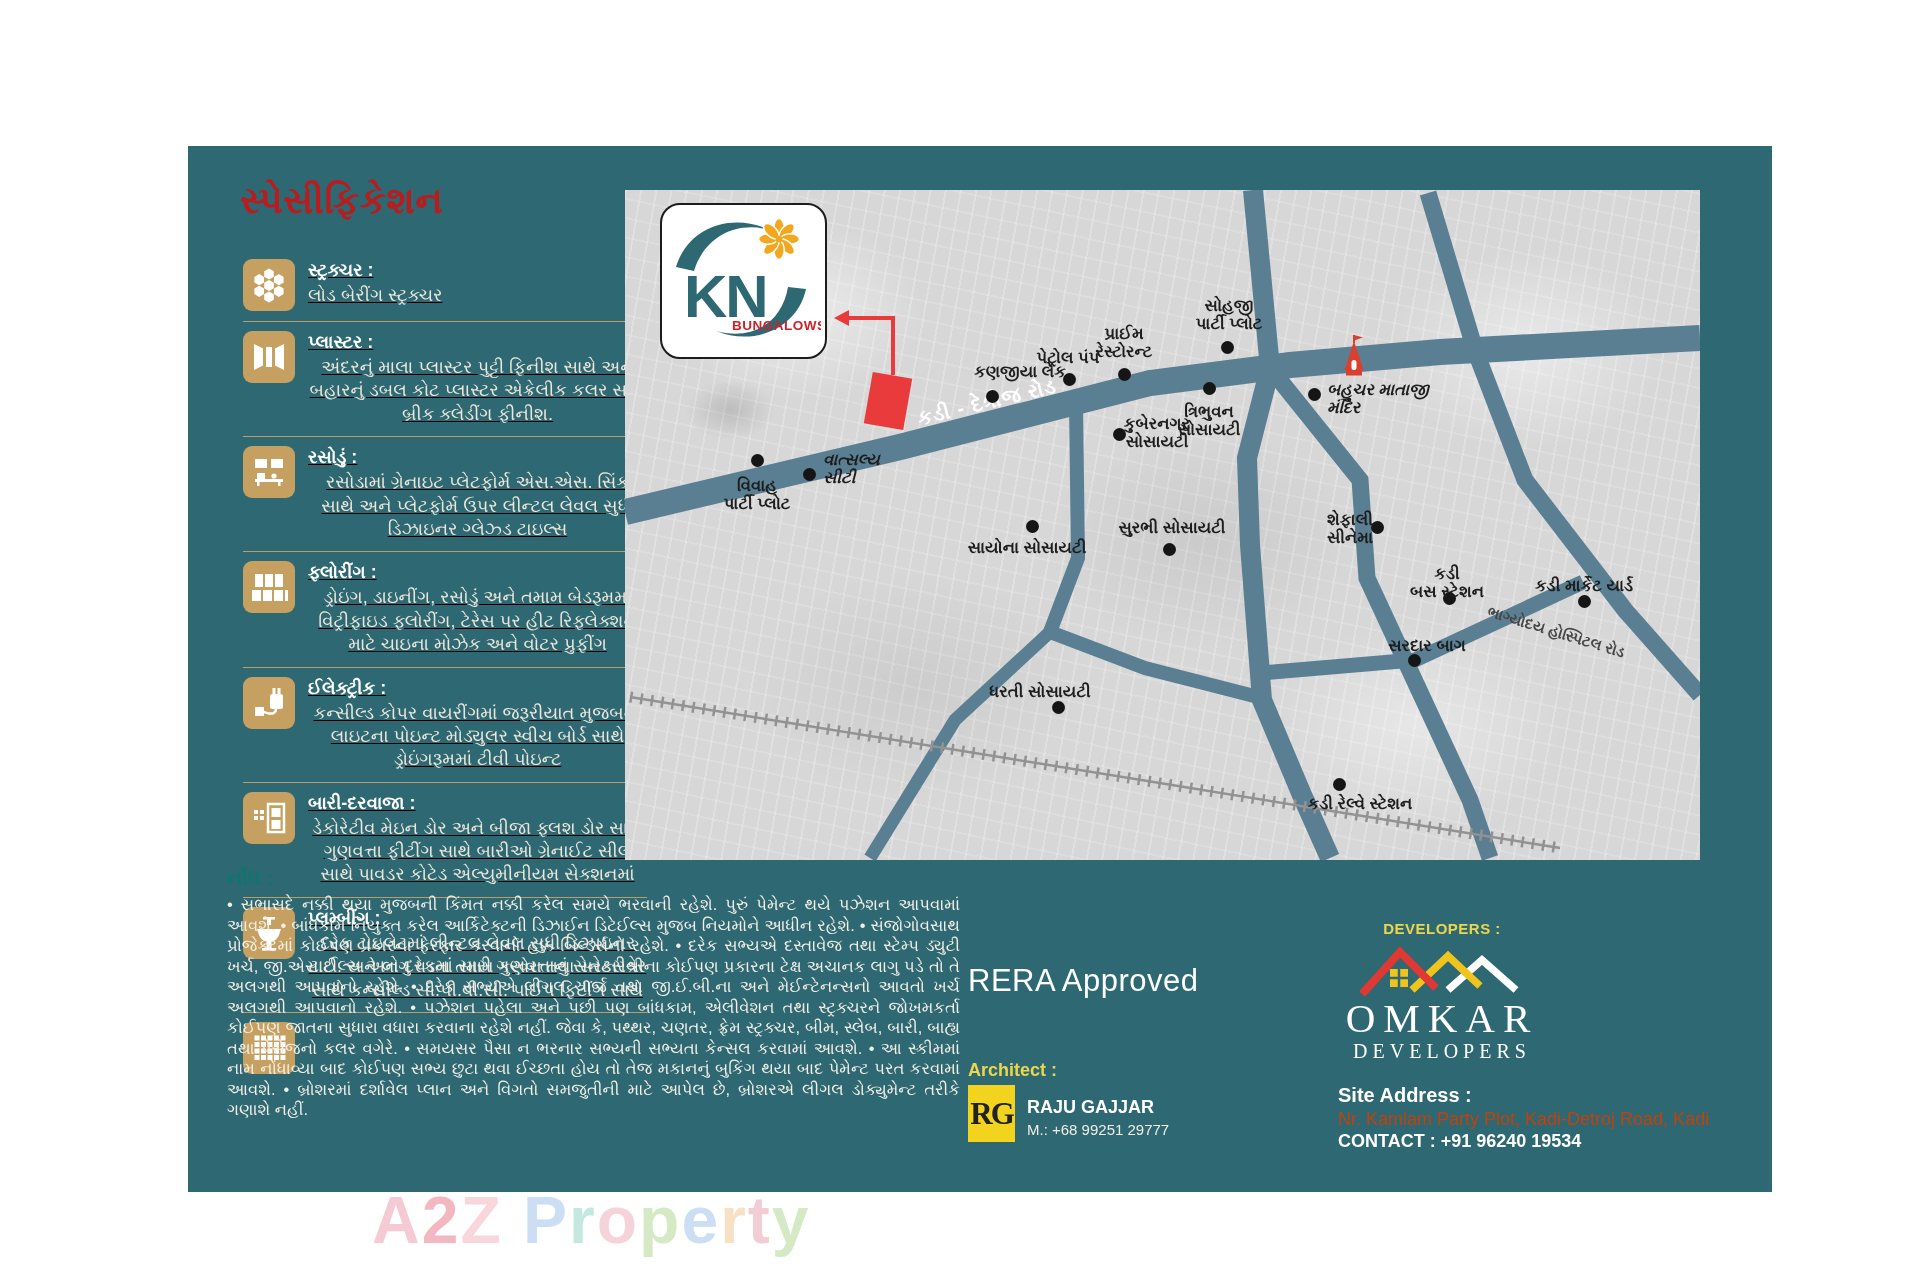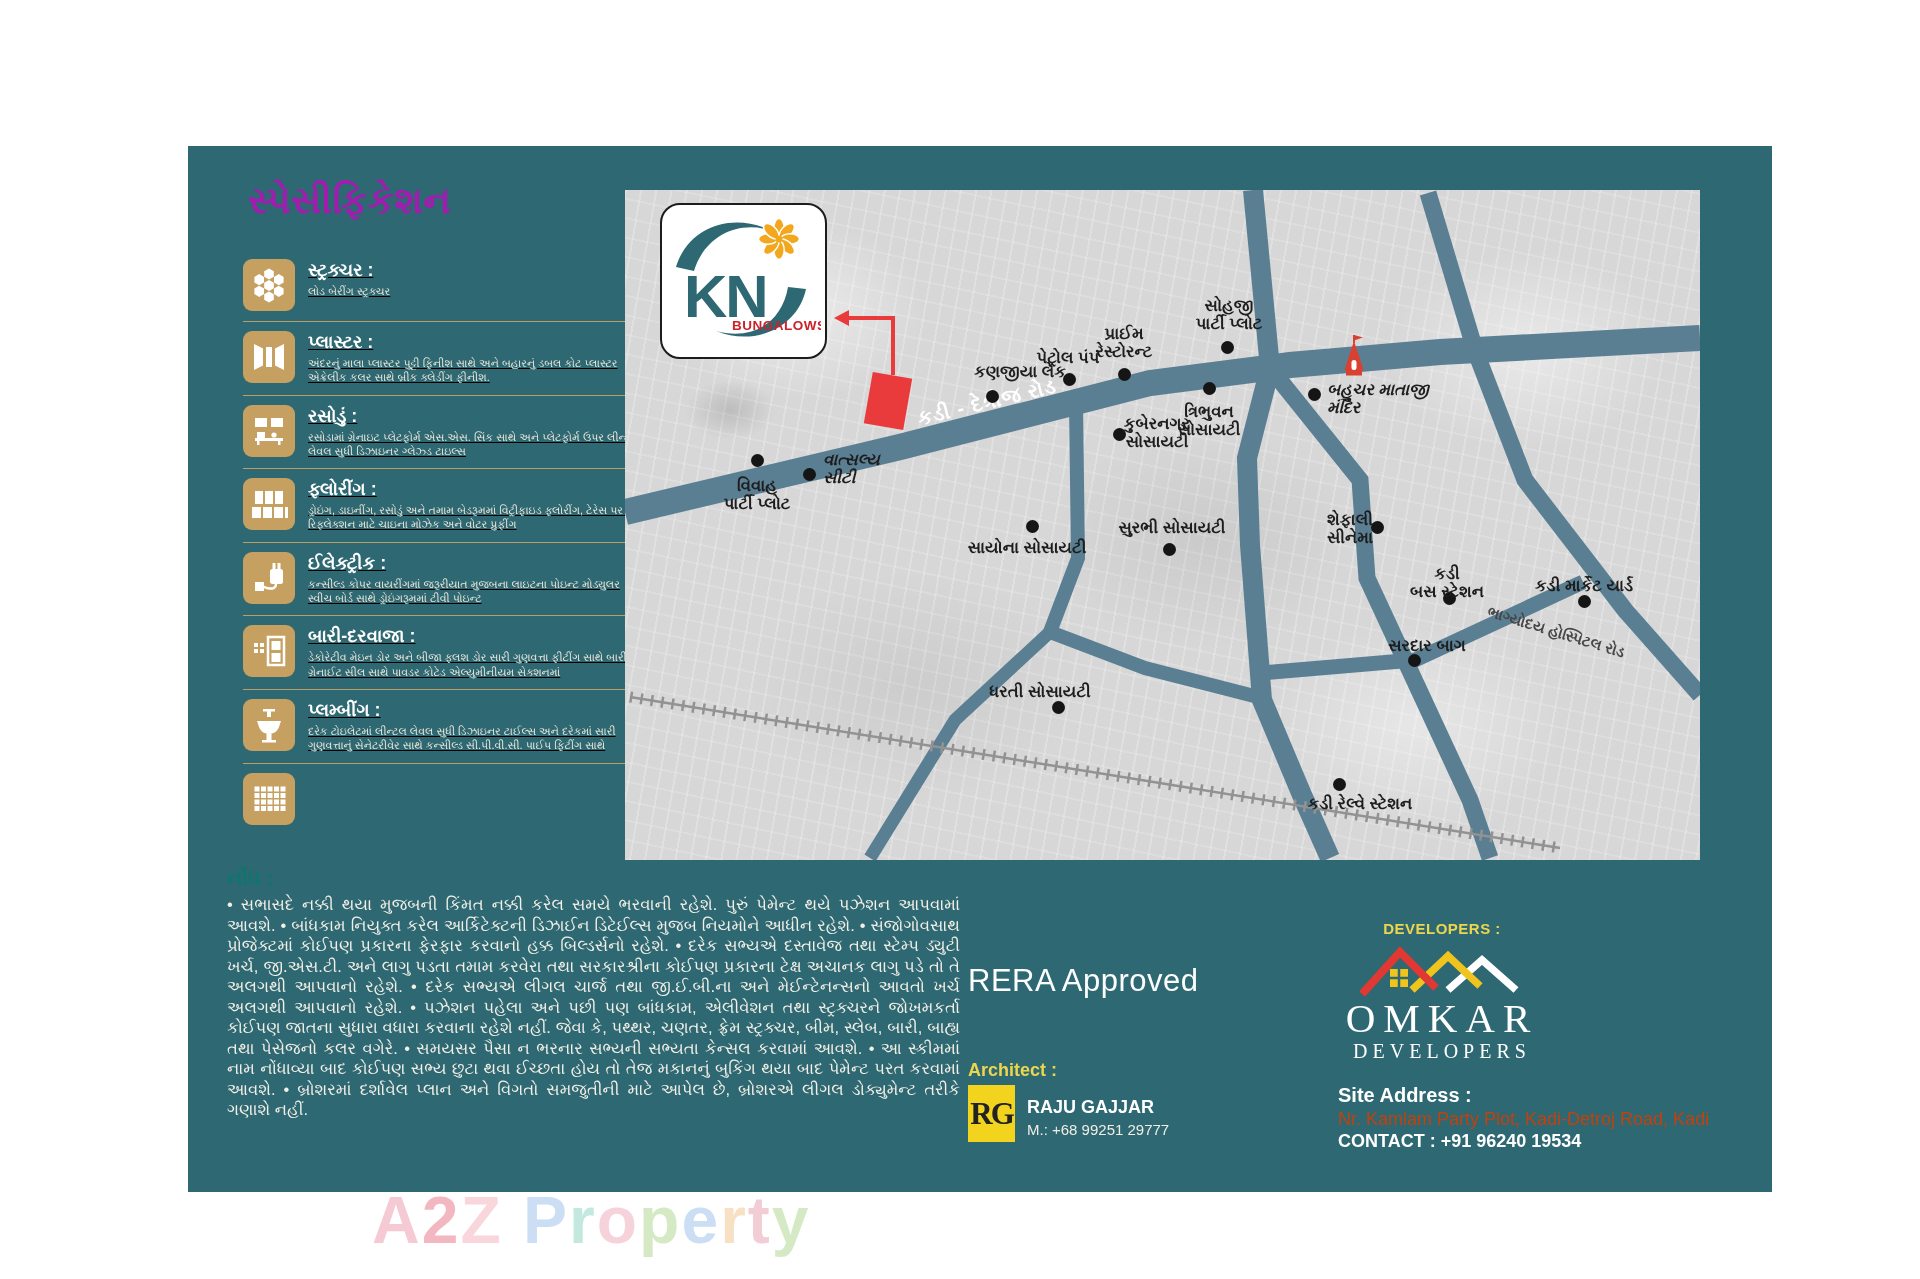--- a/index.html
+++ b/index.html
@@ -1,29 +1,29 @@
 <!DOCTYPE html>
 <html><head>
 <meta charset="utf-8">
 <style>
   html,body{margin:0;padding:0;background:#ffffff;}
   .page{position:relative;width:1920px;height:1279px;background:#ffffff;overflow:hidden;
         font-family:"Liberation Sans",sans-serif;}
   .panel{position:absolute;left:188px;top:146px;width:1584px;height:1046px;background:#2e6873;}
 
   
-  .spec-title{position:absolute;left:240px;top:180px;color:#a21caf;font-size:37px;font-weight:bold;letter-spacing:.5px;margin-left:8px;}
+  .spec-title{position:absolute;left:240px;top:180px;color:#b91c1c;font-size:37px;font-weight:bold;letter-spacing:.5px;}
   .spec-list{position:absolute;left:243px;top:250px;width:404px;}
   .spec-row{display:flex;gap:13px;padding:9px 0 10px 0;border-bottom:1px solid rgba(201,164,102,.9);align-items:flex-start;}
   .spec-row:last-child{border-bottom:none;}
   .spec-icon{width:52px;height:52px;flex:0 0 52px;background:#c6a061;border-radius:9px;}
   .spec-icon svg{display:block;}
   .spec-texts{padding-top:1px;text-decoration:underline;}
   .spec-item-title{color:#ffffff;font-weight:bold;font-size:18px;margin-bottom:3px;}
-  .spec-item-desc{color:#ece7da;font-size:11px;line-height:1.3;}
+  .spec-item-desc{color:#ece7da;font-size:18px;line-height:1.3;text-align:center;}
 
   
   .notes-label{position:absolute;left:227px;top:866px;color:#0f766e;font-weight:bold;font-size:21px;}
   .notes-body{position:absolute;left:227px;top:894px;width:733px;color:#f2efe6;font-size:16.5px;
               line-height:20.5px;text-align:justify;}
 
   
   .map{position:absolute;left:625px;top:190px;width:1075px;height:670px;background:
        repeating-linear-gradient(100deg, rgba(255,255,255,.22) 0 2px, rgba(255,255,255,0) 2px 15px),
        repeating-linear-gradient(12deg, rgba(255,255,255,.16) 0 2px, rgba(255,255,255,0) 2px 19px),

